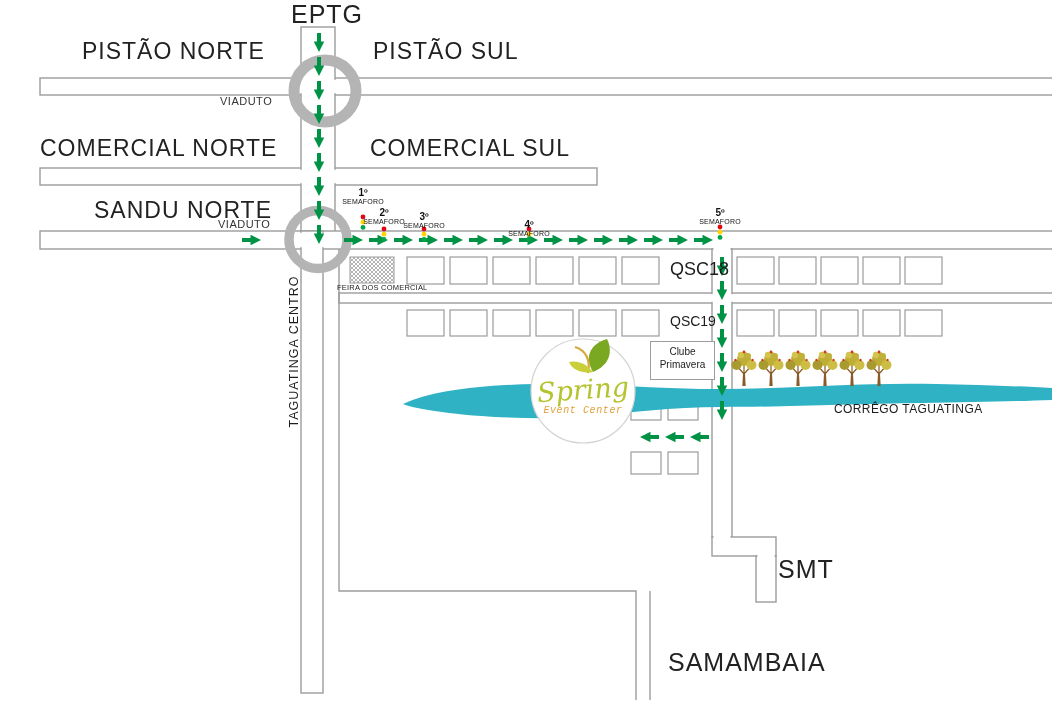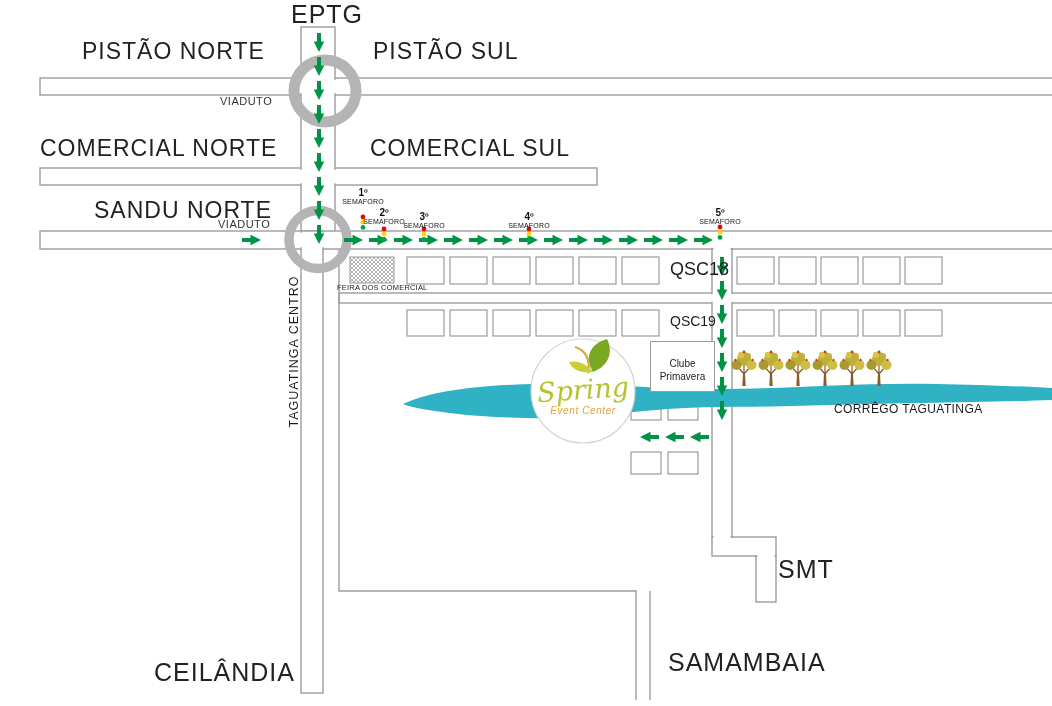--- a/index.html
+++ b/index.html
@@ -7,24 +7,24 @@
        font-family:"Liberation Sans",sans-serif;margin-left:32px;}
   #map svg{position:absolute;left:0;top:0;}
   .lbl{position:absolute;color:#1c1c1c;white-space:nowrap;line-height:1.05;}
   .rd{font-size:23px;letter-spacing:1px;color:#222;}
   .rd-xl{font-size:25px;letter-spacing:1px;color:#222;}
   .sm{font-size:11px;color:#333;letter-spacing:0.5px;}
   .sem{position:absolute;width:60px;text-align:center;color:#101010;}
   .sem .n{font-size:10px;font-weight:bold;line-height:1;}
   .sem .t{font-size:7px;line-height:1.25;letter-spacing:0.2px;}
   .clube{position:absolute;border:1px solid #9c9c9c;background:#fff;text-align:center;
-         font-size:10px;line-height:1.3;padding-top:15px;color:#222;}
+         font-size:10px;line-height:1.3;padding-top:3px;color:#222;}
   .spring-name{font-family:"DejaVu Serif",serif;font-style:italic;font-size:27px;
                color:#b4c32f;transform:rotate(-4deg);}
-  .spring-sub{font-family:Liberation Sans, sans-serif;font-style:italic;font-size:10px;
+  .spring-sub{font-family:Liberation Mono, monospace;font-style:italic;font-size:10px;
               color:#e2a23b;letter-spacing:0.6px;}
 </style>
 </head>
 <body>
 
 <div id="map">
 
   <svg width="1052" height="706" viewBox="0 0 1052 706">
     <defs>
       <pattern id="hatch" width="4" height="4" patternUnits="userSpaceOnUse">
@@ -200,21 +200,20 @@
 
   <div class="lbl rd-xl" style="left:252px;top:1px;width:86px;text-align:center">EPTG</div>
   <div class="lbl rd" style="left:50px;top:39px">PISTÃO NORTE</div>
   <div class="lbl rd" style="left:341px;top:39px">PISTÃO SUL</div>
   <div class="lbl sm" style="left:188px;top:96px">VIADUTO</div>
   <div class="lbl rd" style="left:8px;top:136px">COMERCIAL NORTE</div>
   <div class="lbl rd" style="left:338px;top:136px">COMERCIAL SUL</div>
   <div class="lbl rd" style="left:62px;top:198px">SANDU NORTE</div>
   <div class="lbl sm" style="left:186px;top:219px">VIADUTO</div>
   <div class="lbl" style="left:187px;top:345px;width:152px;text-align:center;font-size:12.5px;letter-spacing:1px;transform:rotate(-90deg)">TAGUATINGA CENTRO</div>
-  <div class="lbl rd-xl" style="left:122px;top:659px">CEILÂNDIA</div>
   <div class="lbl rd-xl" style="left:636px;top:649px">SAMAMBAIA</div>
   <div class="lbl rd-xl" style="left:746px;top:556px">SMT</div>
   <div class="lbl" style="left:802px;top:403px;font-size:12px;letter-spacing:0.4px">CORRÊGO TAGUATINGA</div>
   <div class="lbl" style="left:638px;top:260px;font-size:18px">QSC18</div>
   <div class="lbl" style="left:638px;top:314px;font-size:14px">QSC19</div>
   <div class="lbl" style="left:305px;top:284px;font-size:7.5px;letter-spacing:0.2px">FEIRA DOS COMERCIAL</div>
 
   <div class="clube" style="left:618px;top:341px;width:63px;height:34px">
     <div>Clube</div>
     <div>Primavera</div>
@@ -225,21 +224,21 @@
     <div class="t">SEMAFORO</div>
   </div>
   <div class="sem" style="left:322px;top:208px">
     <div class="n">2º</div>
     <div class="t">SEMAFORO</div>
   </div>
   <div class="sem" style="left:362px;top:212px">
     <div class="n">3º</div>
     <div class="t">SEMAFORO</div>
   </div>
-  <div class="sem" style="left:467px;top:212px">
+  <div class="sem" style="left:467px;top:220px">
     <div class="n">4º</div>
     <div class="t">SEMAFORO</div>
   </div>
   <div class="sem" style="left:658px;top:208px">
     <div class="n">5º</div>
     <div class="t">SEMAFORO</div>
   </div>
 
   <div class="lbl spring-name" style="left:503px;top:376px;width:96px;text-align:center">Spring</div>
   <div class="lbl spring-sub" style="left:503px;top:406px;width:96px;text-align:center">Event Center</div>

